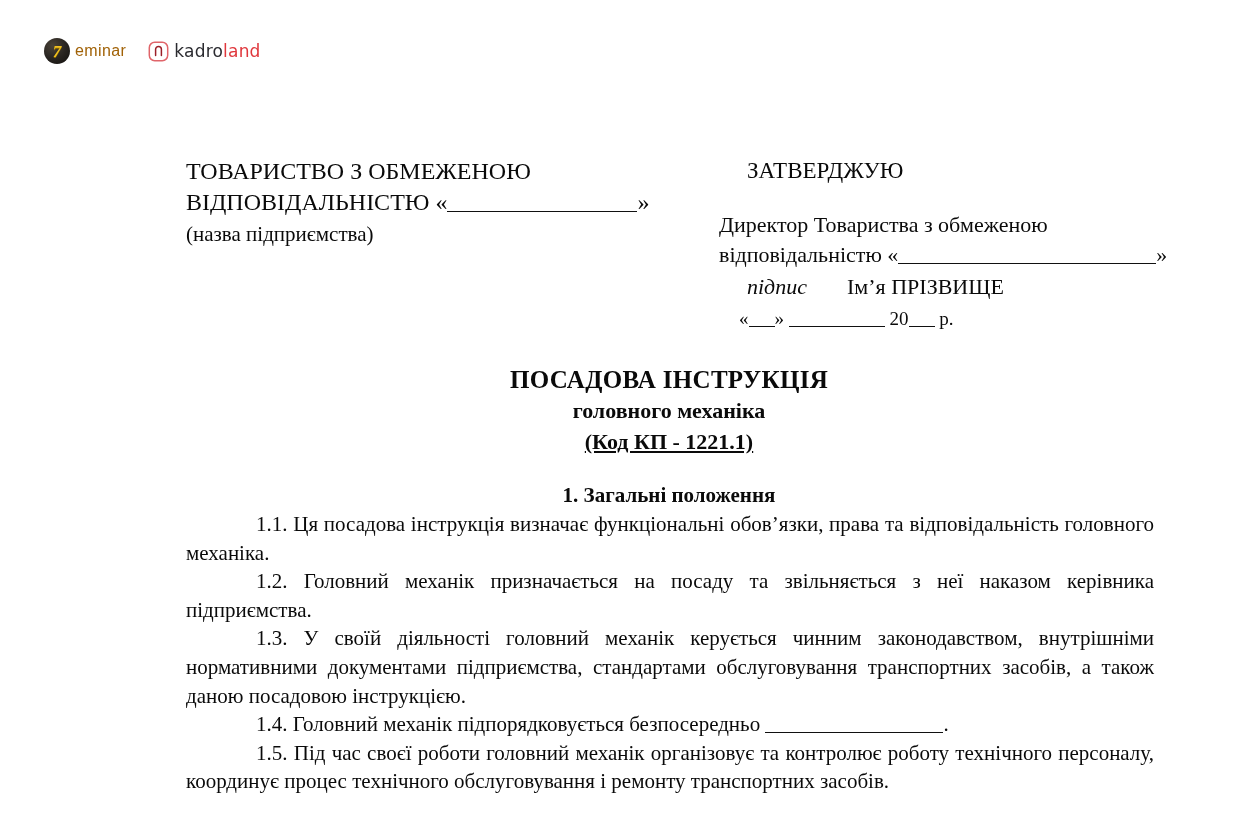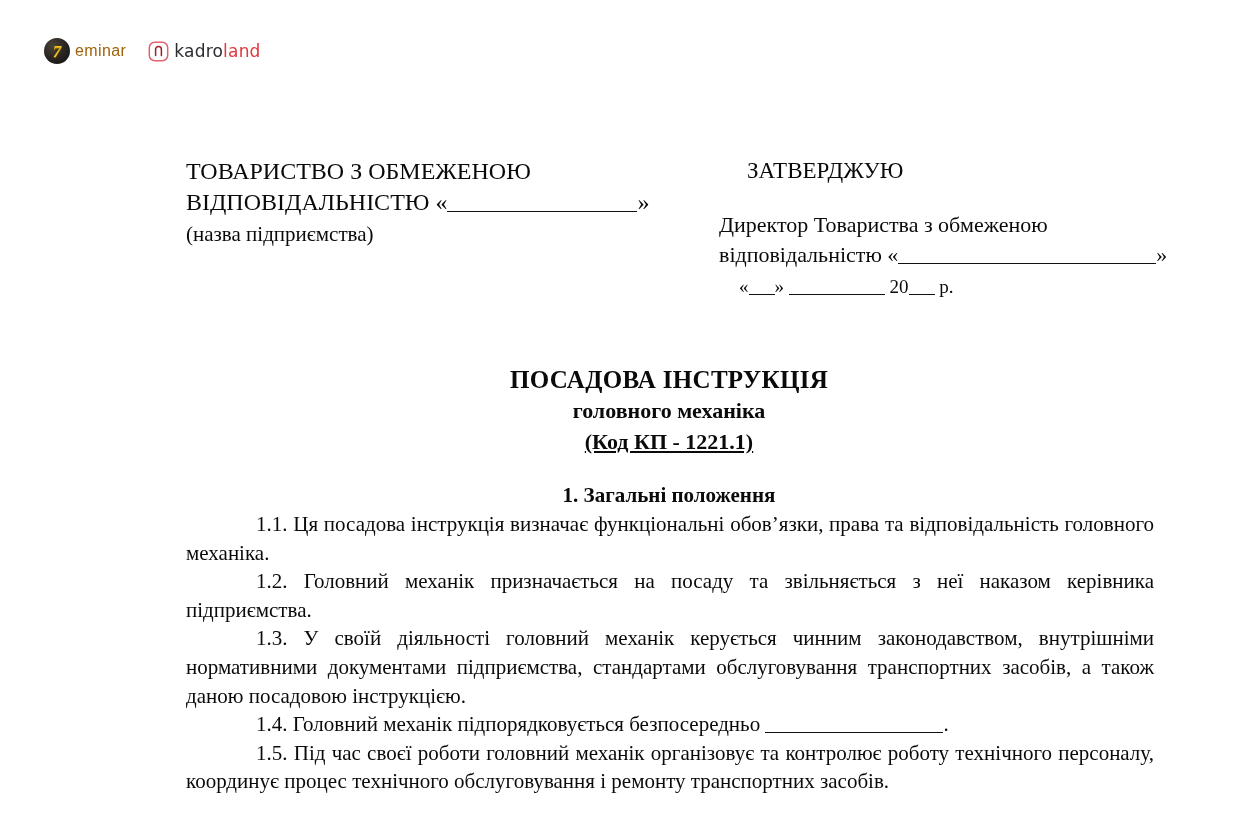--- a/index.html
+++ b/index.html
@@ -241,20 +241,21 @@
   </div>
 
   <div class="hdr-right">
     <span class="approve">ЗАТВЕРДЖУЮ</span>
 
     <span class="who">
       <span>Директор Товариства з обмеженою</span><br>
       <span>відповідальністю «</span><span class="blank w-name2"></span><span>»</span>
     </span>
 
+    <span class="sign-row"><span class="podpis">підпис</span><span class="fio">Ім’я ПРІЗВИЩЕ</span></span>
 
     <span class="date-row"><span>«</span><span class="blank w-tiny"></span><span>»</span> <span class="blank w-mid"></span> <span>20</span><span class="blank w-yr"></span> <span>р.</span></span>
   </div>
 
   <div class="title-block">
     <span class="t1">ПОСАДОВА ІНСТРУКЦІЯ</span>
     <span class="t2">головного механіка</span>
     <span class="t3">(Код КП - 1221.1)</span>
   </div>
 

